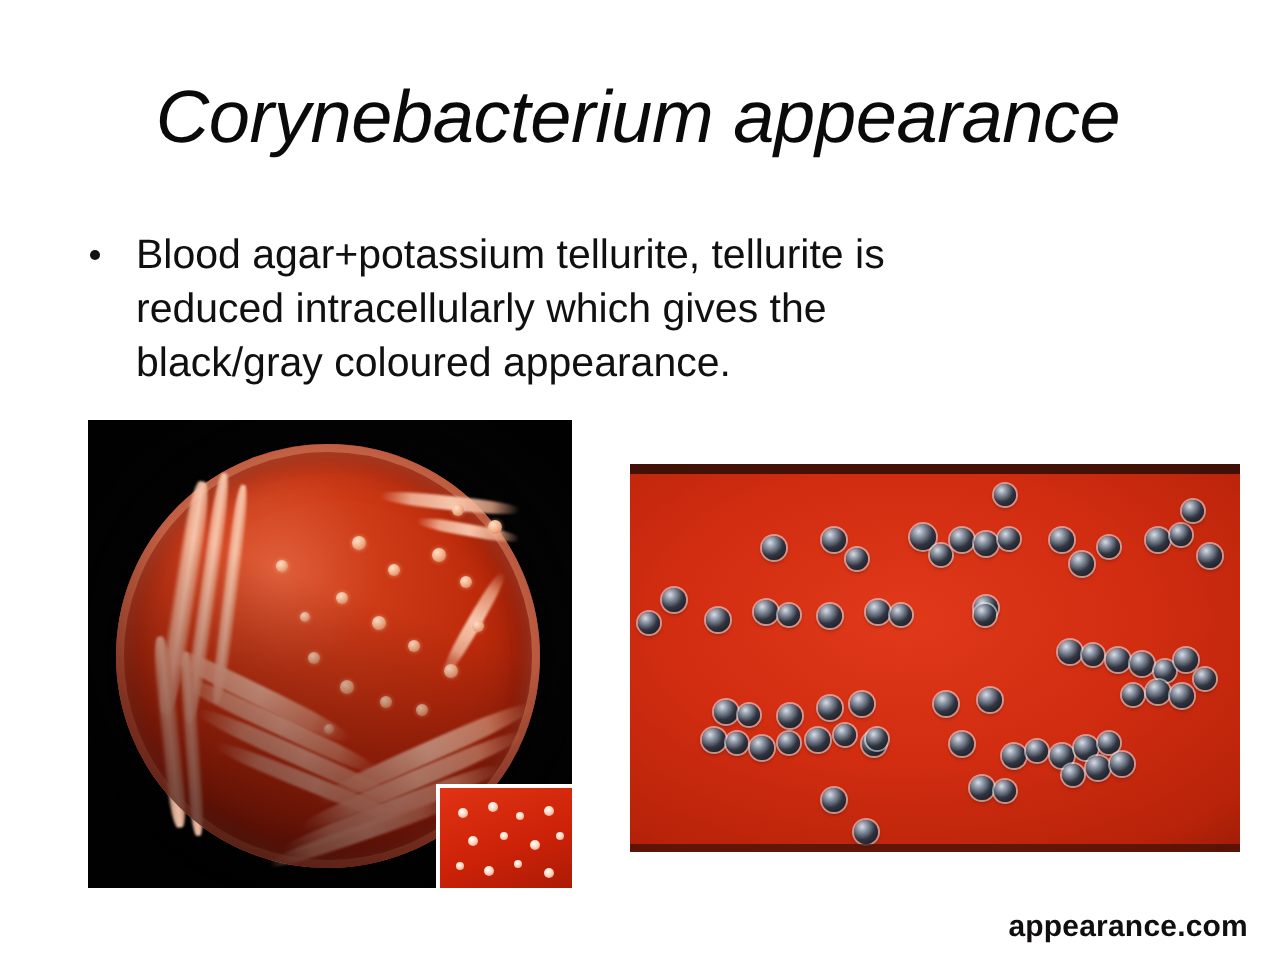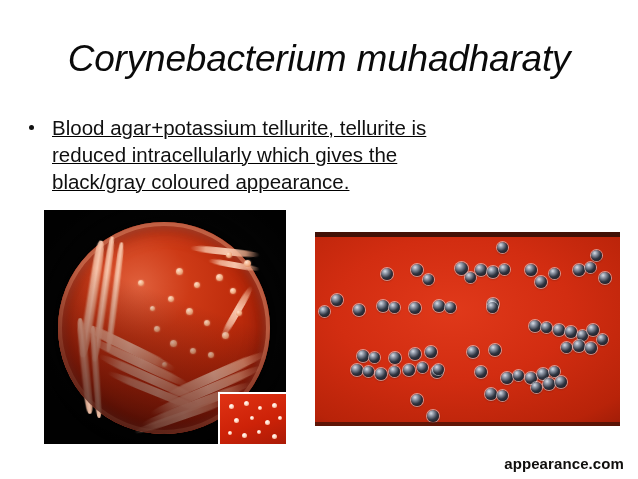--- a/index.html
+++ b/index.html
@@ -33,24 +33,23 @@
     font-style: italic;
     font-weight: 400;
     color: #0a0a0a;
     letter-spacing: -0.2px;
     white-space: nowrap;
   }
 
   
   #body-block {
     position: absolute;
-    left: 22px;
+    left: 38px;
     top: 114px;
     width: 470px;
-    text-decoration: underline;
   }
   .bullet-row {
     position: relative;
     padding-left: 30px;
   }
   .bullet-dot {
     position: absolute;
     left: 7px;
     top: 11px;
     width: 5px;
@@ -195,21 +194,21 @@
     font-weight: 700;
     color: #100f0d;
     letter-spacing: 0.1px;
   }
 </style>
 </head>
 <body>
 
 <div id="slide">
 
-  <div id="slide-title">Corynebacterium muhadharaty</div>
+  <div id="slide-title">Corynebacterium appearance</div>
 
   <div id="body-block">
     <div class="bullet-row">
       <span class="bullet-dot"></span>
       <span class="bullet-text">Blood agar+potassium tellurite, tellurite is reduced intracellularly which gives the black/gray coloured appearance.</span>
     </div>
   </div>
 
   <div class="figure" id="figure-petri-dish">
     <div id="petri-scene">

